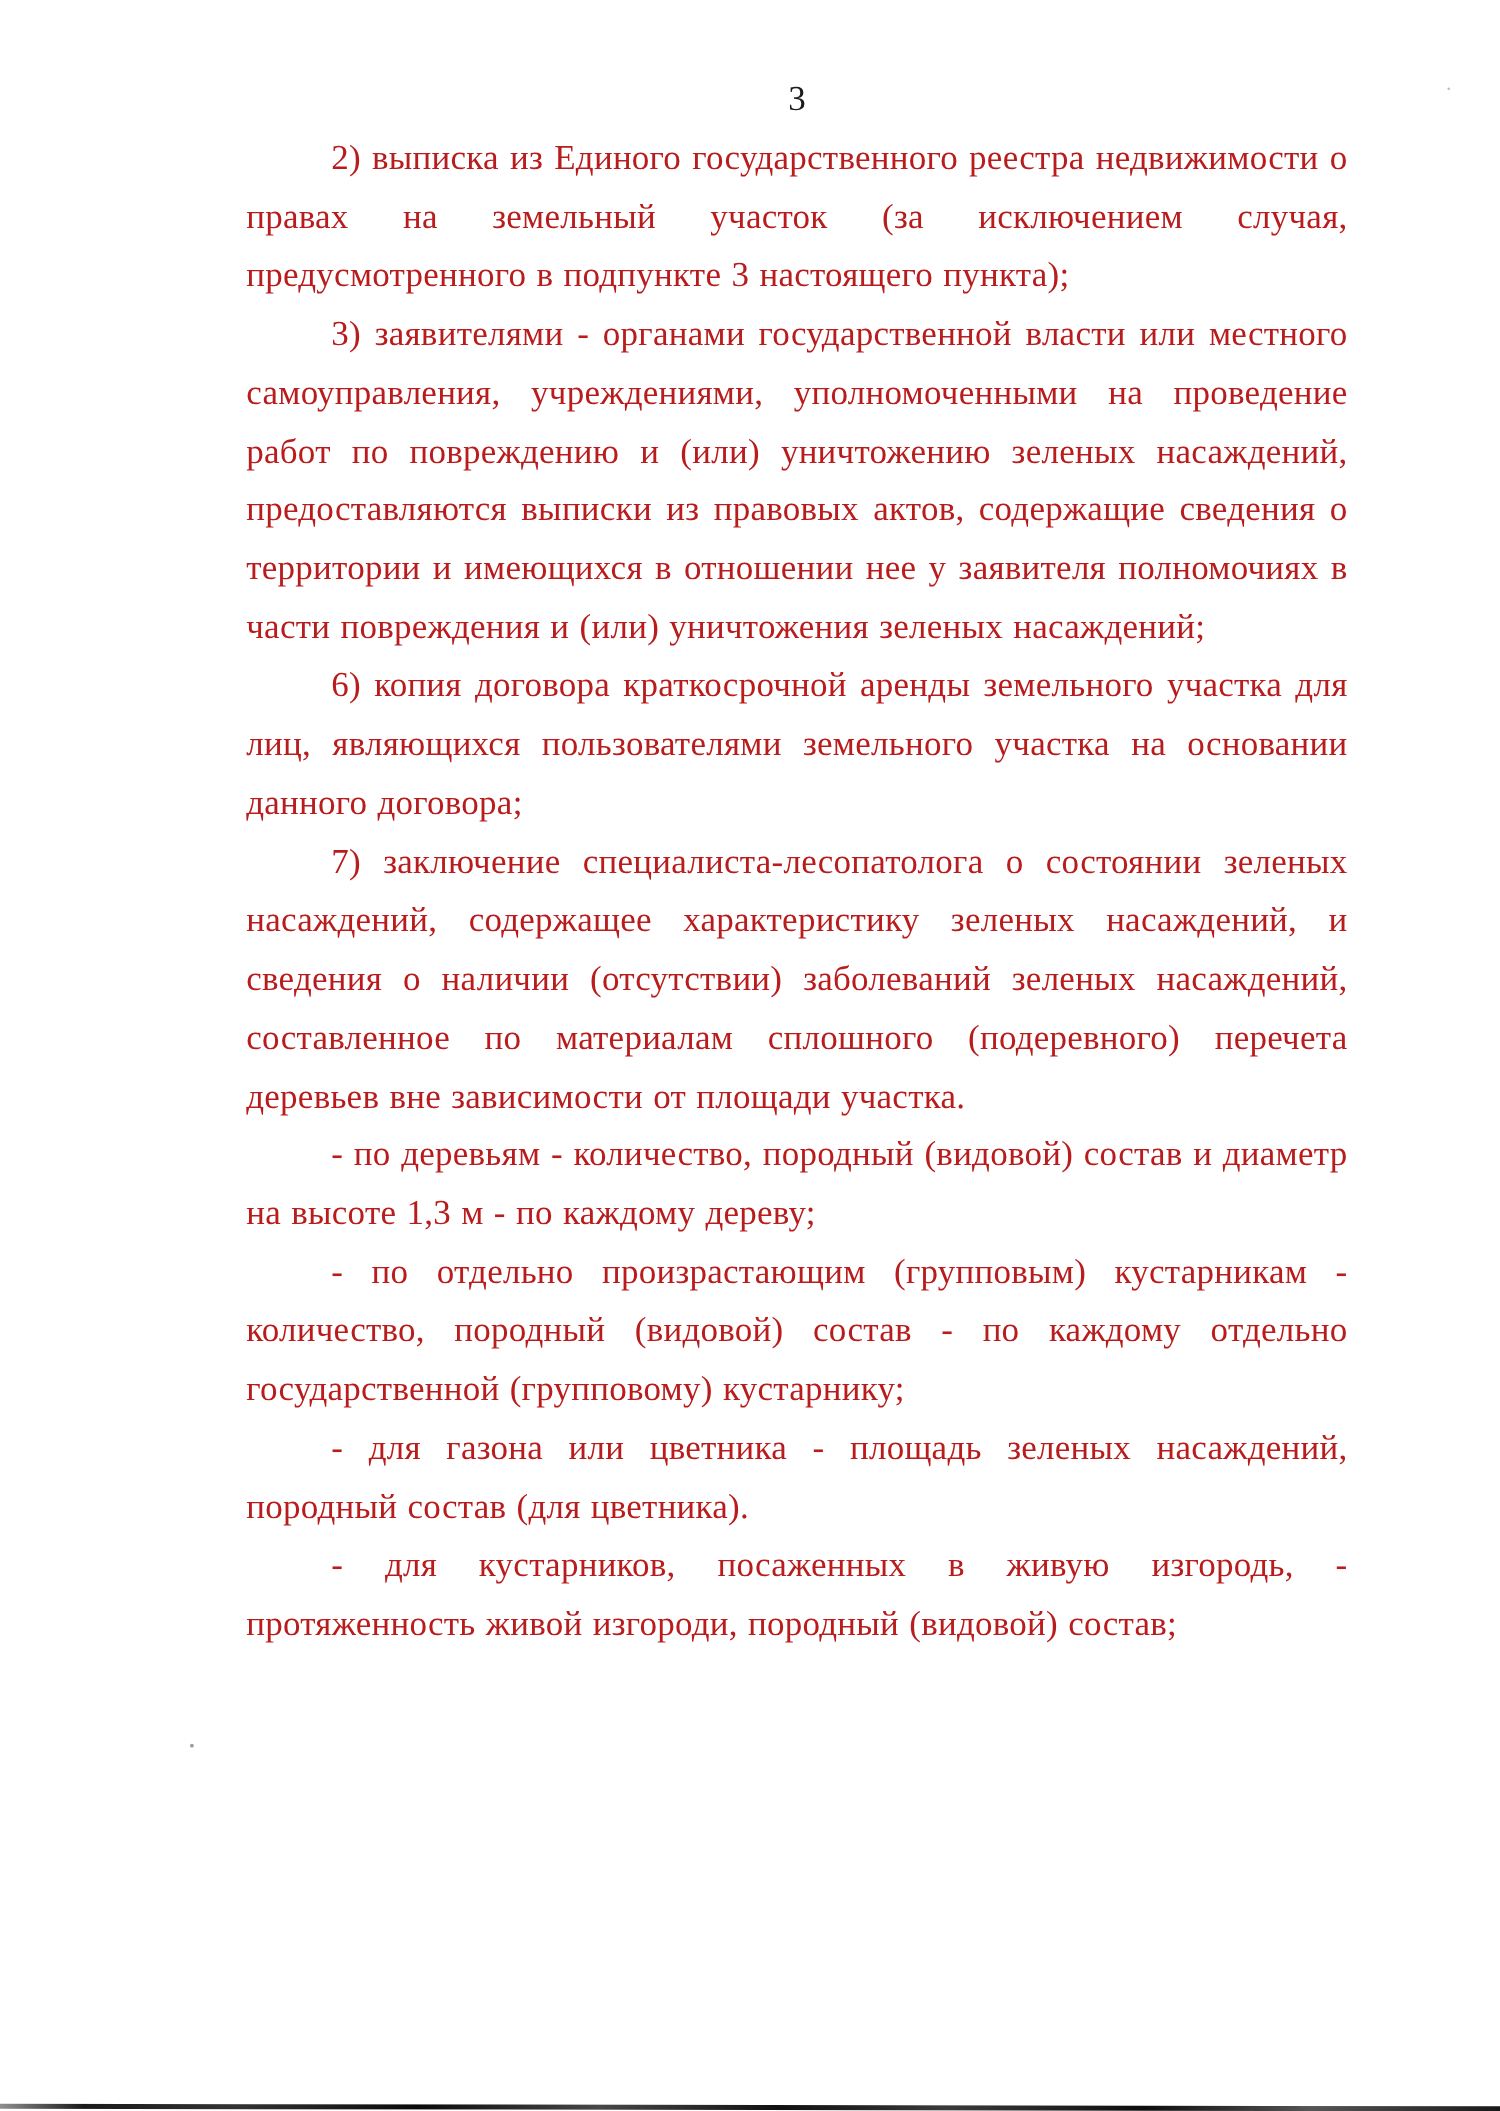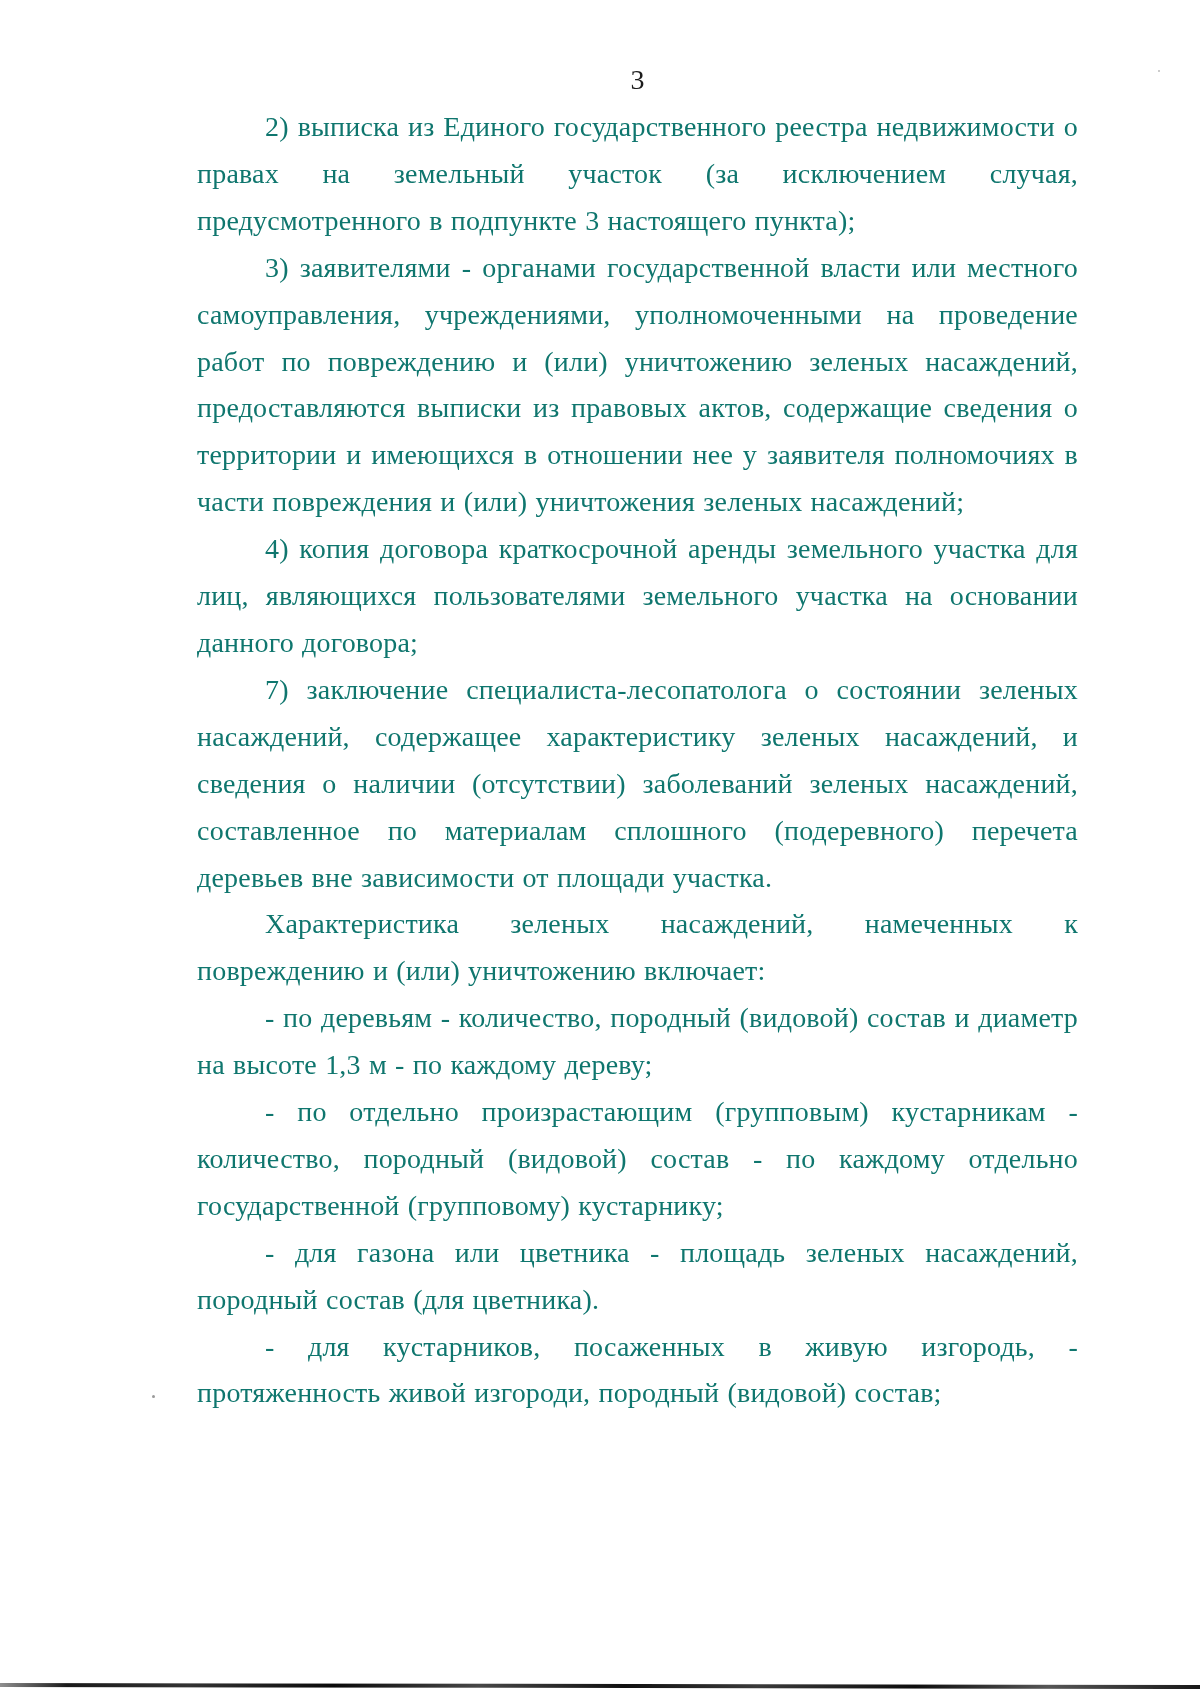--- a/index.html
+++ b/index.html
@@ -33,21 +33,21 @@
     margin-top: 0;
   }
   .para {
     margin: 0;
     font-size: 28px;
     line-height: 46.9px;
     text-align: justify;
     text-indent: 68px;
     letter-spacing: 0.2px;
     word-spacing: 1px;
-    color: #0f766e;
+    color: #b91c1c;
   }
   
   .scan-line {
     position: absolute;
     left: -6px;
     right: -6px;
     bottom: 1px;
     height: 4px;
     transform: rotate(0.10deg);
     background: linear-gradient(90deg,
@@ -75,23 +75,22 @@
 </style>
 </head>
 <body>
 
 <div class="page">
   <div class="content">
     <div class="page-number">3</div>
     <div class="doc-body">
         <p class="para">2) выписка из Единого государственного реестра недвижимости о правах на земельный участок (за исключением случая, предусмотренного в подпункте 3 настоящего пункта);</p>
         <p class="para">3) заявителями - органами государственной власти или местного самоуправления, учреждениями, уполномоченными на проведение работ по повреждению и (или) уничтожению зеленых насаждений, предоставляются выписки из правовых актов, содержащие сведения о территории и имеющихся в отношении нее у заявителя полномочиях в части повреждения и (или) уничтожения зеленых насаждений;</p>
-        <p class="para">4) копия договора краткосрочной аренды земельного участка для лиц, являющихся пользователями земельного участка на основании данного договора;</p>
+        <p class="para">6) копия договора краткосрочной аренды земельного участка для лиц, являющихся пользователями земельного участка на основании данного договора;</p>
         <p class="para">7) заключение специалиста-лесопатолога о состоянии зеленых насаждений, содержащее характеристику зеленых насаждений, и сведения о наличии (отсутствии) заболеваний зеленых насаждений, составленное по материалам сплошного (подеревного) перечета деревьев вне зависимости от площади участка.</p>
-        <p class="para">Характеристика зеленых насаждений, намеченных к повреждению и (или) уничтожению включает:</p>
         <p class="para">- по деревьям - количество, породный (видовой) состав и диаметр на высоте 1,3 м - по каждому дереву;</p>
         <p class="para">- по отдельно произрастающим (групповым) кустарникам - количество, породный (видовой) состав - по каждому отдельно государственной (групповому) кустарнику;</p>
         <p class="para">- для газона или цветника - площадь зеленых насаждений, породный состав (для цветника).</p>
         <p class="para">- для кустарников, посаженных в живую изгородь, - протяженность живой изгороди, породный (видовой) состав;</p>
       </div>
   </div>
   <div class="speck speck-left"></div>
   <div class="speck speck-top-right"></div>
   <div class="scan-line"></div>
 </div>

